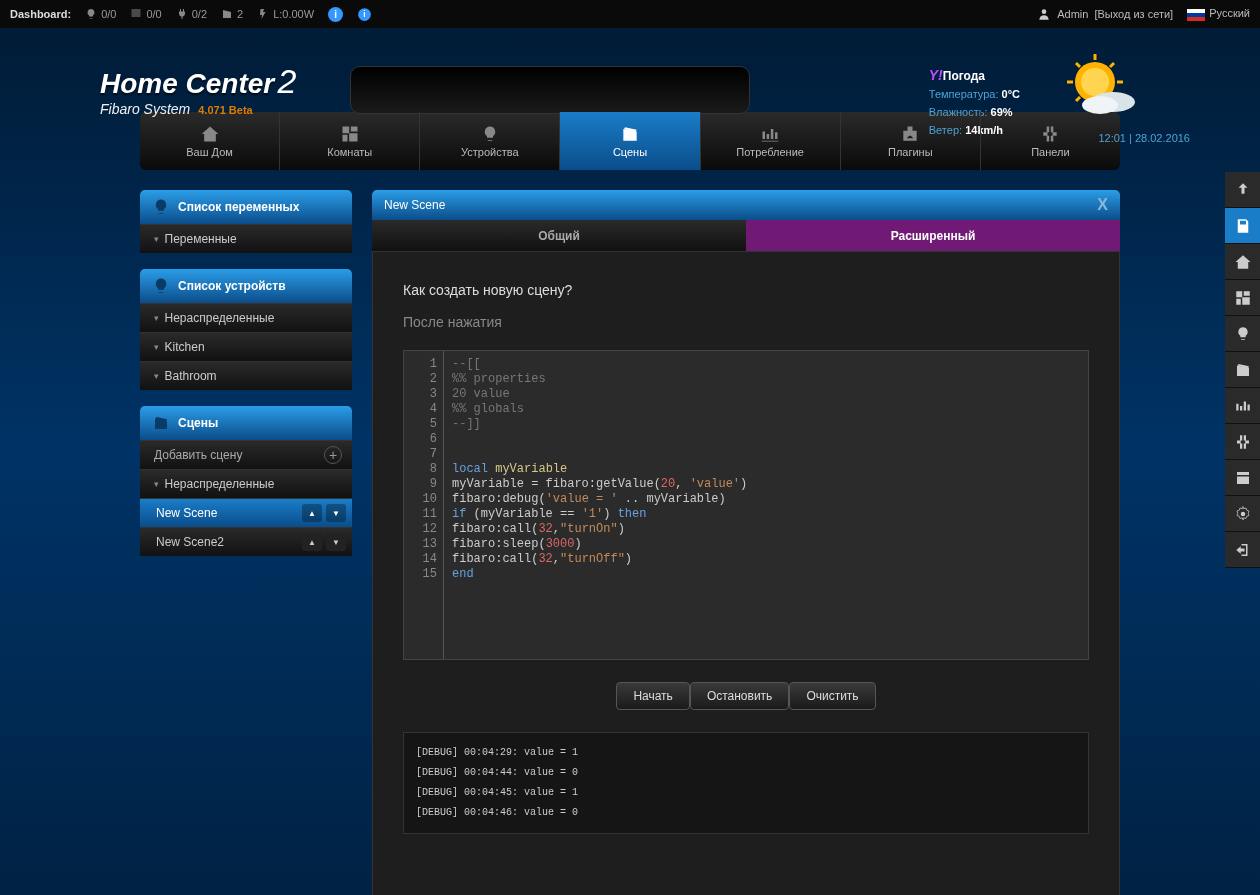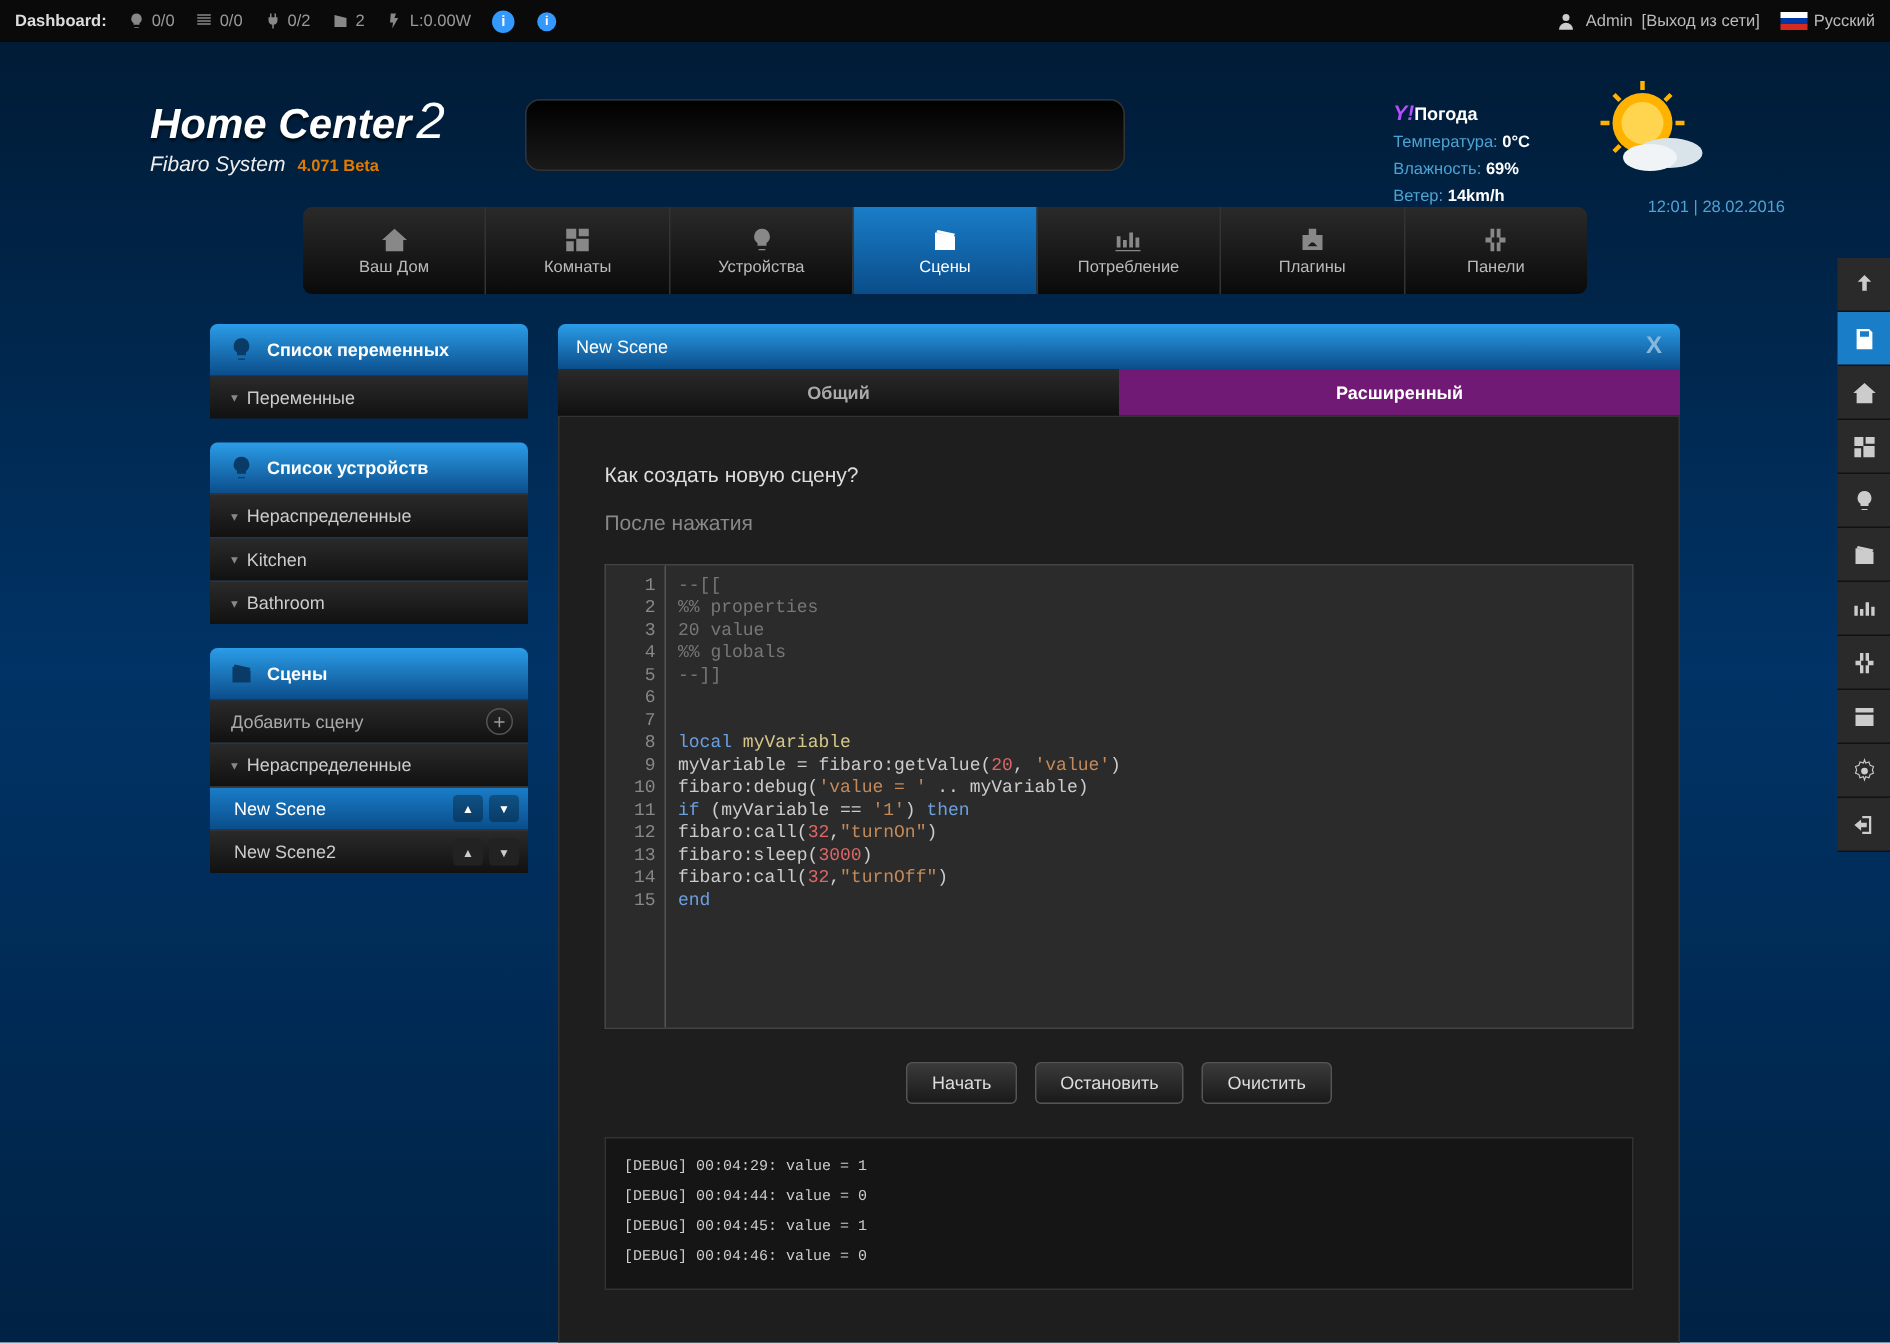--- a/index.html
+++ b/index.html
@@ -8,37 +8,37 @@
 
 .dashbar { height: 28px; background: #0a0a0a; display: flex; align-items: center; padding: 0 10px; gap: 14px; color: #bbb; font-size: 11px; }
 .dashbar .label { font-weight: bold; color: #ddd; }
 .dashbar .stat { display: flex; align-items: center; gap: 4px; color: #999; }
 .dashbar .stat svg { fill: #888; }
 .dashbar .right { margin-left: auto; display: flex; align-items: center; gap: 14px; }
 .dashbar .info-icon { width: 15px; height: 15px; border-radius: 50%; background: #3399ff; color: #fff; display: inline-flex; align-items: center; justify-content: center; font-weight: bold; font-size: 10px; }
 .dashbar .flag { width: 18px; height: 12px; display: inline-block; background: linear-gradient(to bottom, #fff 33%, #0039a6 33%, #0039a6 66%, #d52b1e 66%); vertical-align: middle; margin-right: 4px; }
 
 
-.header-wrap { width: 1120px; margin: 0 auto; position: relative; height: 110px; }
+.header-wrap { width: 1120px; margin: 0 auto; position: relative; height: 84px; }
 .brand { position: absolute; left: 30px; top: 34px; }
 .brand .hc { font-size: 28px; font-style: italic; font-weight: bold; color: #fff; text-shadow: 0 2px 2px rgba(0,0,0,.6); }
 .brand .two { font-size: 34px; font-style: italic; color: #fff; }
 .brand .sys { font-size: 14px; color: #eee; font-style: italic; }
 .brand .ver { color: #e07b00; font-size: 11px; margin-left: 8px; font-weight: bold; }
 .searchbox { position: absolute; left: 280px; top: 38px; width: 400px; height: 48px; background: linear-gradient(to bottom, #000, #1a1a1a); border-radius: 10px; border: 1px solid #333; }
 .weather-block { position: absolute; right: 170px; top: 38px; font-size: 11px; line-height: 18px; }
 .weather-block .wtitle { color: #fff; font-weight: bold; font-size: 12px; }
 .weather-block .yicon { color: #b84cff; font-weight: bold; font-style: italic; font-size: 14px; }
 .weather-block .lbl { color: #4da3d4; }
 .weather-block .val { color: #fff; font-weight: bold; }
 .sun-icon { position: absolute; right: 50px; top: 24px; }
 .datetime { position: absolute; right: 0px; top: 104px; color: #4da3d4; font-size: 11px; }
 
 
-.mainnav-wrap { width: 856px; margin: 0 auto; }
+.mainnav-wrap { width: 980px; margin: 0 auto; }
 .mainnav { display: flex; background: linear-gradient(to bottom,#2a2a2a,#0a0a0a); border-radius: 6px; height: 58px; }
 .mainnav .item { flex: 1; display: flex; flex-direction: column; align-items: center; justify-content: center; gap: 2px; border-left: 1px solid #333; color: #bbb; font-size: 11px; cursor: pointer; position: relative; }
 .mainnav .item:first-child { border-left: none; }
 .mainnav .item.active { background: linear-gradient(to bottom,#1a7dc8,#0a4d8a); color: #fff; }
 .mainnav .item svg { fill: #888; }
 .mainnav .item.active svg { fill: #fff; }
 
 
 .content { width: 980px; margin: 20px auto 0; display: flex; gap: 20px; }
 .leftcol { width: 212px; }
@@ -70,21 +70,21 @@
 .main-body .sub { color: #888; font-size: 14px; margin-bottom: 20px; }
 .code-editor { background: #2b2b2b; border: 1px solid #444; display: flex; height: 310px; font-family: 'Courier New', monospace; font-size: 12px; line-height: 15px; }
 .gutter { width: 40px; background: #2b2b2b; border-right: 1px solid #555; text-align: right; padding: 6px 6px 0 0; color: #888; }
 .gutter div { height: 15px; }
 .code { padding: 6px 8px; color: #ccc; white-space: pre; }
 .code .c-comment { color: #777; }
 .code .c-kw { color: #6aa0e0; }
 .code .c-str { color: #c48a5a; }
 .code .c-num { color: #d66; }
 .code .c-id { color: #d6c78a; }
-.btnrow { display: flex; justify-content: center; gap: 12px; margin: 22px 0; }
+.btnrow { display: flex; justify-content: center; margin: 22px 0; }
 .btn { padding: 6px 16px; background: linear-gradient(to bottom,#3a3a3a,#1a1a1a); border: 1px solid #555; border-radius: 4px; color: #ddd; font-size: 12px; cursor: pointer; }
 .debuglog { background: #151515; border: 1px solid #333; padding: 10px 12px; font-family: 'Courier New', monospace; font-size: 10px; line-height: 20px; color: #ccc; }
 
 
 .side-tools { position: absolute; right: 0; top: 172px; width: 35px; display: flex; flex-direction: column; }
 .side-tools .tool { width: 35px; height: 36px; background: #2a2a2a; display: flex; align-items: center; justify-content: center; cursor: pointer; border-bottom: 1px solid #111; }
 .side-tools .tool.active { background: #1a7dc8; }
 .side-tools .tool svg { fill: #ccc; }
 .side-tools .tool.active svg { fill: #fff; }
 </style>

